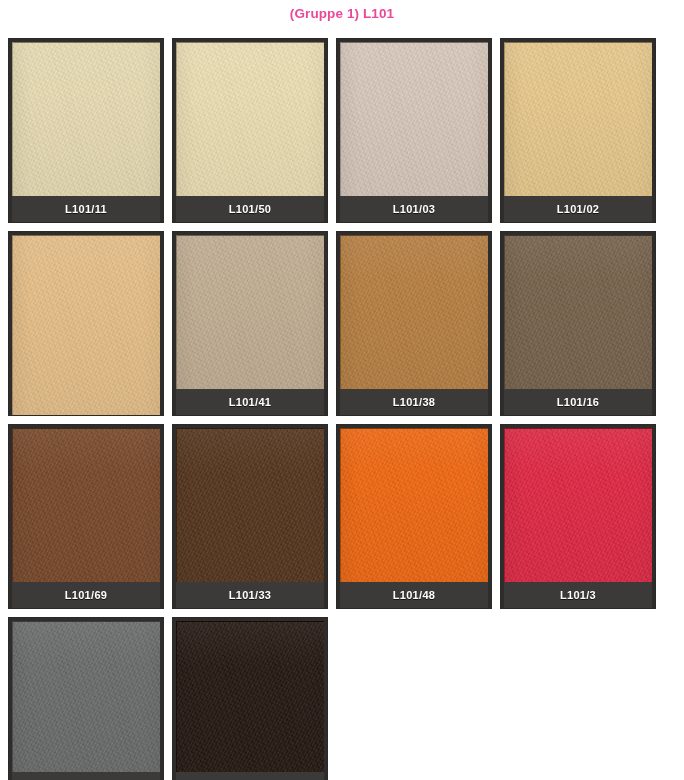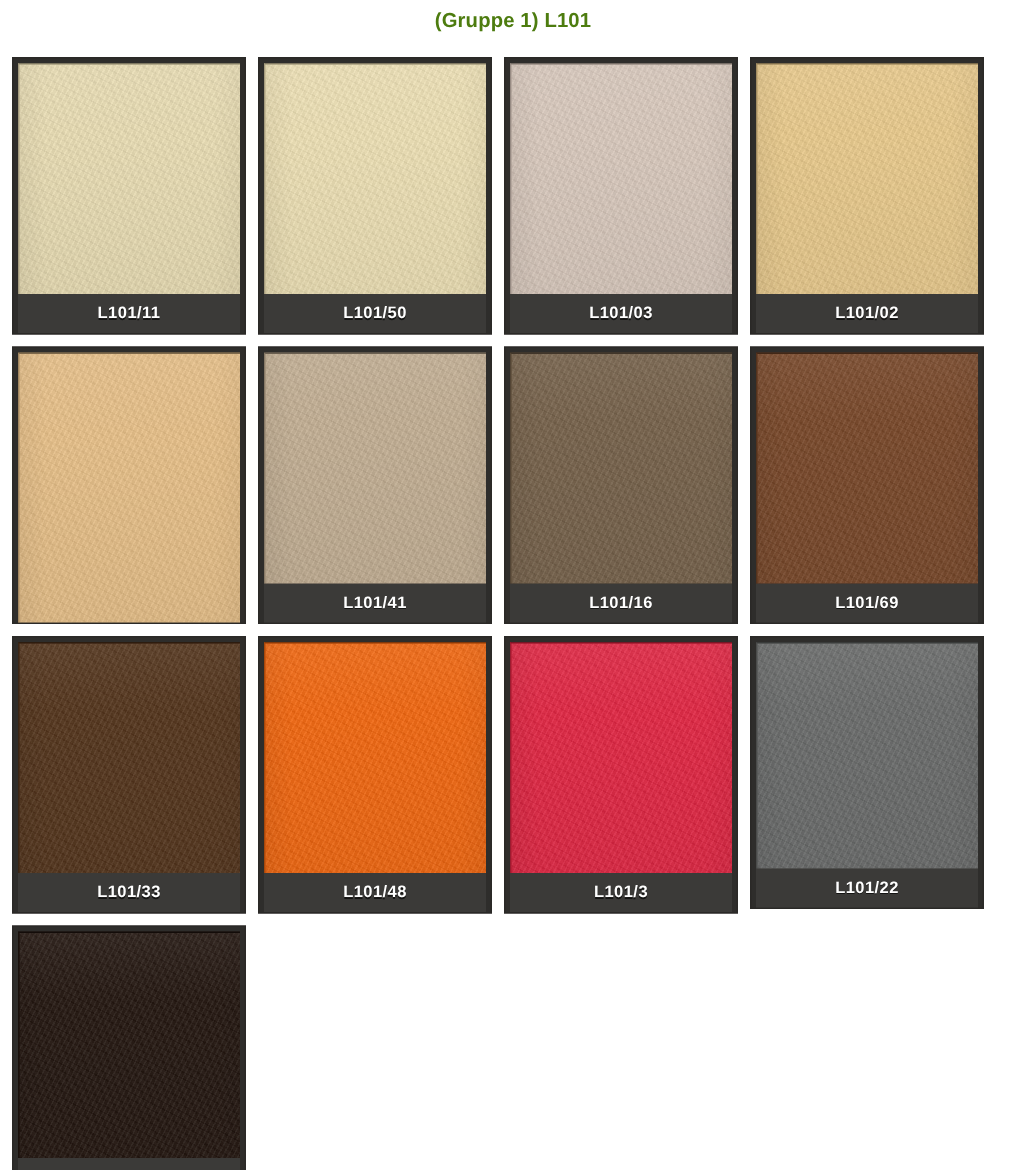--- a/index.html
+++ b/index.html
@@ -13,21 +13,21 @@
     font-family: "Liberation Sans", sans-serif;
     overflow: hidden;
     position: relative;
   }
 
   #page-title {
     width: 100%;
     text-align: center;
     font-size: 13.5px;
     font-weight: bold;
-    color: #4d7c0f;
+    color: #ec4899;
     letter-spacing: 0.1px;
     padding-top: 6px;
     height: 22px;
     box-sizing: border-box;
   }
 
   #swatch-grid {
     position: absolute;
     top: 38px;
     left: 8px;
@@ -122,20 +122,24 @@
       <div class="swatch-label">L101/02</div>
     </div>
     <div class="swatch-card">
       <div class="swatch-color" title="sandy tan" style="background: rgb(230, 191, 136);"></div>
     </div>
     <div class="swatch-card">
       <div class="swatch-color" title="muted khaki" style="background: rgb(194, 174, 147);"></div>
       <div class="swatch-label">L101/41</div>
     </div>
     <div class="swatch-card">
+      <div class="swatch-color" title="caramel cognac" style="background: rgb(183, 127, 66);"></div>
+      <div class="swatch-label">L101/38</div>
+    </div>
+    <div class="swatch-card">
       <div class="swatch-color" title="taupe brown" style="background: rgb(118, 98, 75);"></div>
       <div class="swatch-label">L101/16</div>
     </div>
     <div class="swatch-card">
       <div class="swatch-color" title="chestnut brown" style="background: rgb(120, 72, 42);"></div>
       <div class="swatch-label">L101/69</div>
     </div>
     <div class="swatch-card">
       <div class="swatch-color" title="chocolate brown" style="background: rgb(84, 53, 29);"></div>
       <div class="swatch-label">L101/33</div>

